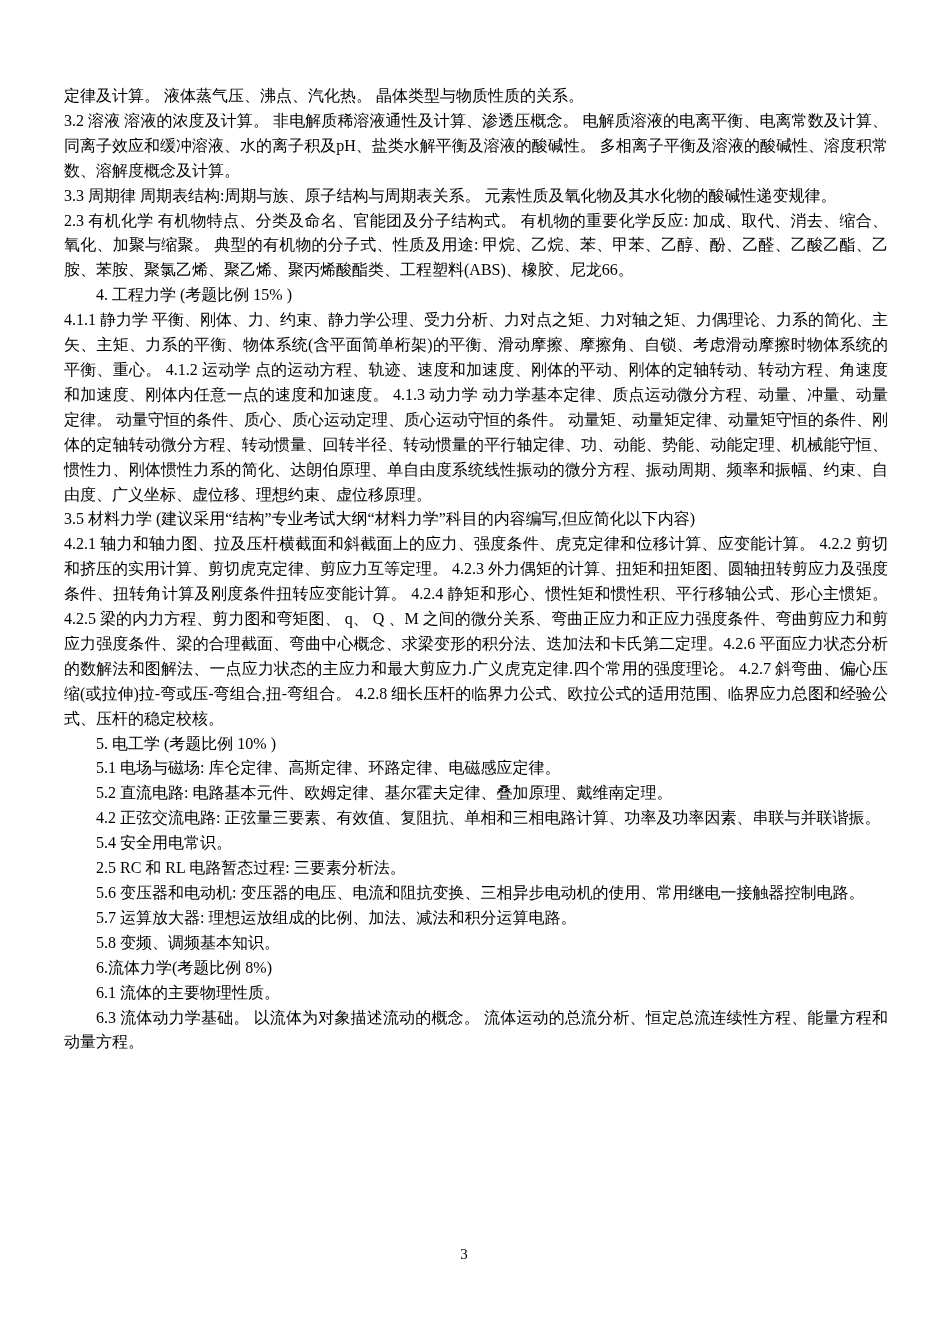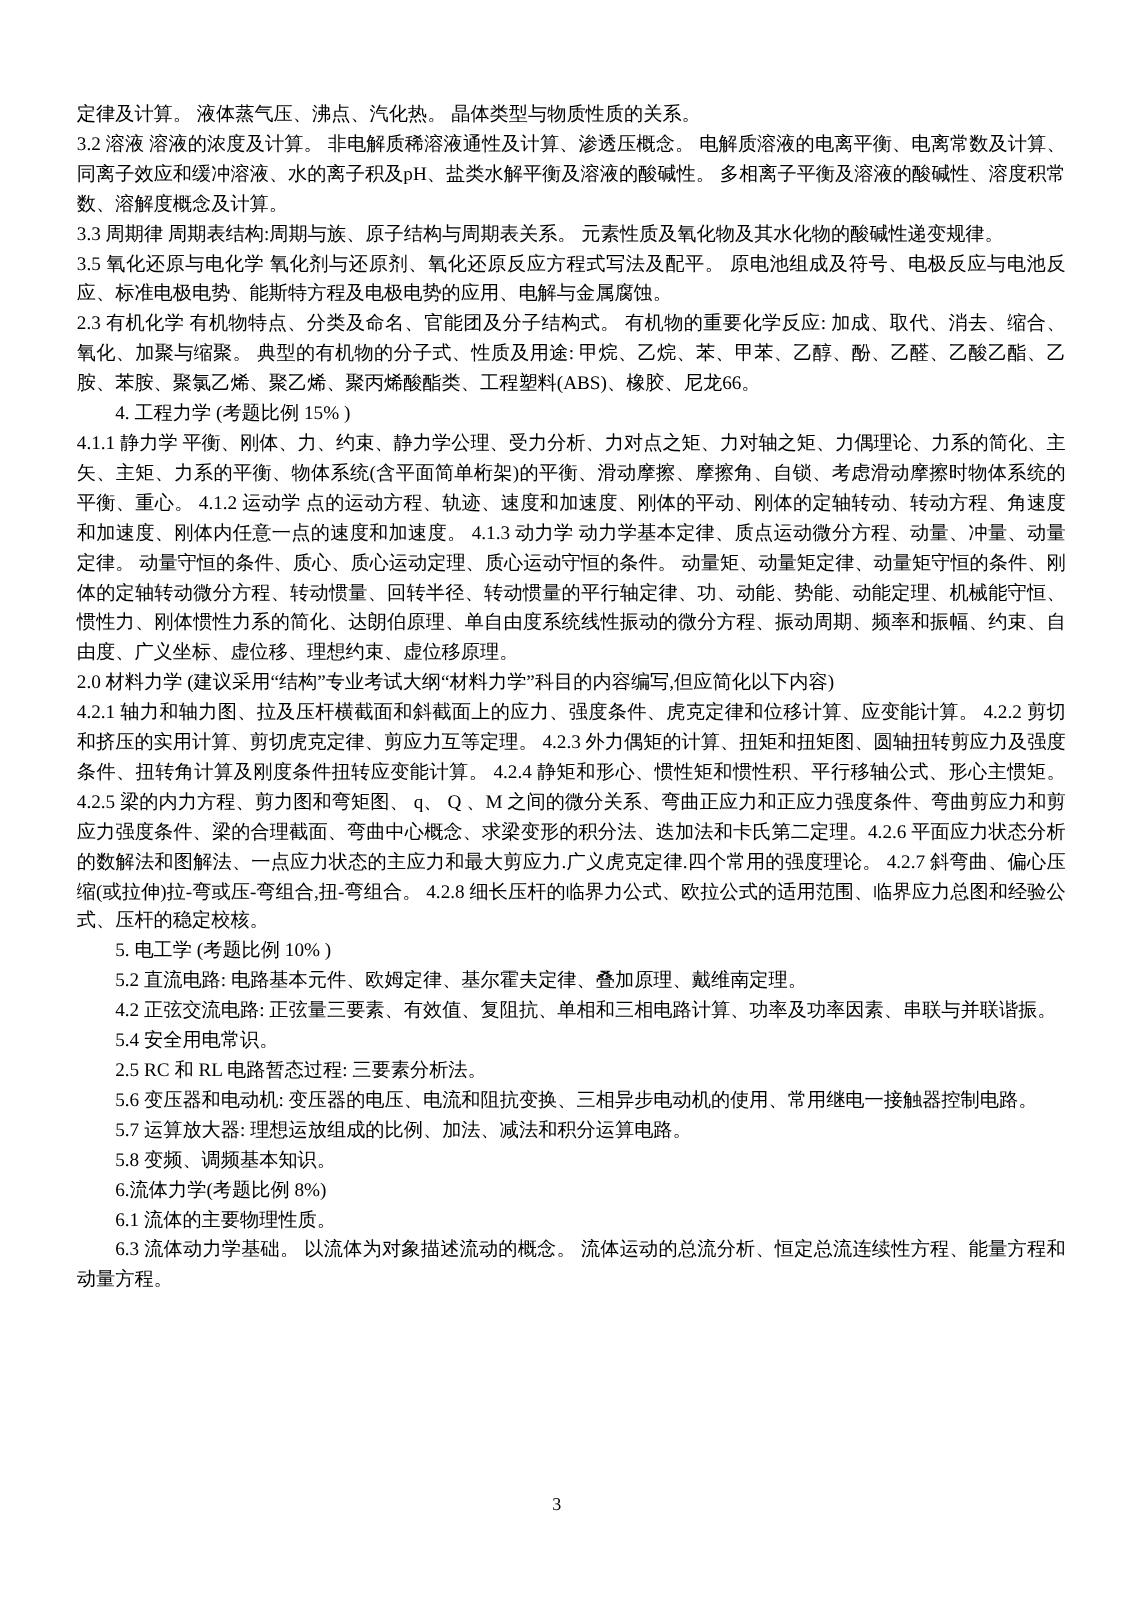--- a/index.html
+++ b/index.html
@@ -43,27 +43,27 @@
   }
 </style>
 </head>
 <body>
 
 <div class="page">
   <div class="content">
       <p class="para">定律及计算。 液体蒸气压、沸点、汽化热。 晶体类型与物质性质的关系。</p>
       <p class="para">3.2 溶液 溶液的浓度及计算。 非电解质稀溶液通性及计算、渗透压概念。 电解质溶液的电离平衡、电离常数及计算、同离子效应和缓冲溶液、水的离子积及pH、盐类水解平衡及溶液的酸碱性。 多相离子平衡及溶液的酸碱性、溶度积常数、溶解度概念及计算。</p>
       <p class="para">3.3 周期律 周期表结构:周期与族、原子结构与周期表关系。 元素性质及氧化物及其水化物的酸碱性递变规律。</p>
-      <p class="para">3.5 氧化还原与电化学 氧化剂与还原剂、氧化还原反应方程式写法及配平。 原电池组成及符号、电极反应与电池反应、标准电极电势、能斯特方程及电极电势的应用、电解与金属腐蚀。</p>
       <p class="para">2.3 有机化学 有机物特点、分类及命名、官能团及分子结构式。 有机物的重要化学反应: 加成、取代、消去、缩合、氧化、加聚与缩聚。 典型的有机物的分子式、性质及用途: 甲烷、乙烷、苯、甲苯、乙醇、酚、乙醛、乙酸乙酯、乙胺、苯胺、聚氯乙烯、聚乙烯、聚丙烯酸酯类、工程塑料(ABS)、橡胶、尼龙66。</p>
       <p class="para indent">4. 工程力学 (考题比例 15% )</p>
       <p class="para">4.1.1 静力学 平衡、刚体、力、约束、静力学公理、受力分析、力对点之矩、力对轴之矩、力偶理论、力系的简化、主矢、主矩、力系的平衡、物体系统(含平面简单桁架)的平衡、滑动摩擦、摩擦角、自锁、考虑滑动摩擦时物体系统的平衡、重心。 4.1.2 运动学 点的运动方程、轨迹、速度和加速度、刚体的平动、刚体的定轴转动、转动方程、角速度和加速度、刚体内任意一点的速度和加速度。 4.1.3 动力学 动力学基本定律、质点运动微分方程、动量、冲量、动量定律。 动量守恒的条件、质心、质心运动定理、质心运动守恒的条件。 动量矩、动量矩定律、动量矩守恒的条件、刚体的定轴转动微分方程、转动惯量、回转半径、转动惯量的平行轴定律、功、动能、势能、动能定理、机械能守恒、惯性力、刚体惯性力系的简化、达朗伯原理、单自由度系统线性振动的微分方程、振动周期、频率和振幅、约束、自由度、广义坐标、虚位移、理想约束、虚位移原理。</p>
-      <p class="para">2.0 材料力学 (建议采用“结构”专业考试大纲“材料力学”科目的内容编写,但应简化以下内容)</p>
+      <p class="para">3.5 材料力学 (建议采用“结构”专业考试大纲“材料力学”科目的内容编写,但应简化以下内容)</p>
       <p class="para">4.2.1 轴力和轴力图、拉及压杆横截面和斜截面上的应力、强度条件、虎克定律和位移计算、应变能计算。 4.2.2 剪切和挤压的实用计算、剪切虎克定律、剪应力互等定理。 4.2.3 外力偶矩的计算、扭矩和扭矩图、圆轴扭转剪应力及强度条件、扭转角计算及刚度条件扭转应变能计算。 4.2.4 静矩和形心、惯性矩和惯性积、平行移轴公式、形心主惯矩。 4.2.5 梁的内力方程、剪力图和弯矩图、 q、 Q 、M 之间的微分关系、弯曲正应力和正应力强度条件、弯曲剪应力和剪应力强度条件、梁的合理截面、弯曲中心概念、求梁变形的积分法、迭加法和卡氏第二定理。4.2.6 平面应力状态分析的数解法和图解法、一点应力状态的主应力和最大剪应力.广义虎克定律.四个常用的强度理论。 4.2.7 斜弯曲、偏心压缩(或拉伸)拉-弯或压-弯组合,扭-弯组合。 4.2.8 细长压杆的临界力公式、欧拉公式的适用范围、临界应力总图和经验公式、压杆的稳定校核。</p>
       <p class="para indent">5. 电工学 (考题比例 10% )</p>
+      <p class="para indent">5.1 电场与磁场: 库仑定律、高斯定律、环路定律、电磁感应定律。</p>
       <p class="para indent">5.2 直流电路: 电路基本元件、欧姆定律、基尔霍夫定律、叠加原理、戴维南定理。</p>
       <p class="para indent">4.2 正弦交流电路: 正弦量三要素、有效值、复阻抗、单相和三相电路计算、功率及功率因素、串联与并联谐振。</p>
       <p class="para indent">5.4 安全用电常识。</p>
       <p class="para indent">2.5 RC 和 RL 电路暂态过程: 三要素分析法。</p>
       <p class="para indent">5.6 变压器和电动机: 变压器的电压、电流和阻抗变换、三相异步电动机的使用、常用继电一接触器控制电路。</p>
       <p class="para indent">5.7 运算放大器: 理想运放组成的比例、加法、减法和积分运算电路。</p>
       <p class="para indent">5.8 变频、调频基本知识。</p>
       <p class="para indent">6.流体力学(考题比例 8%)</p>
       <p class="para indent">6.1 流体的主要物理性质。</p>
       <p class="para indent">6.3 流体动力学基础。 以流体为对象描述流动的概念。 流体运动的总流分析、恒定总流连续性方程、能量方程和动量方程。</p>

